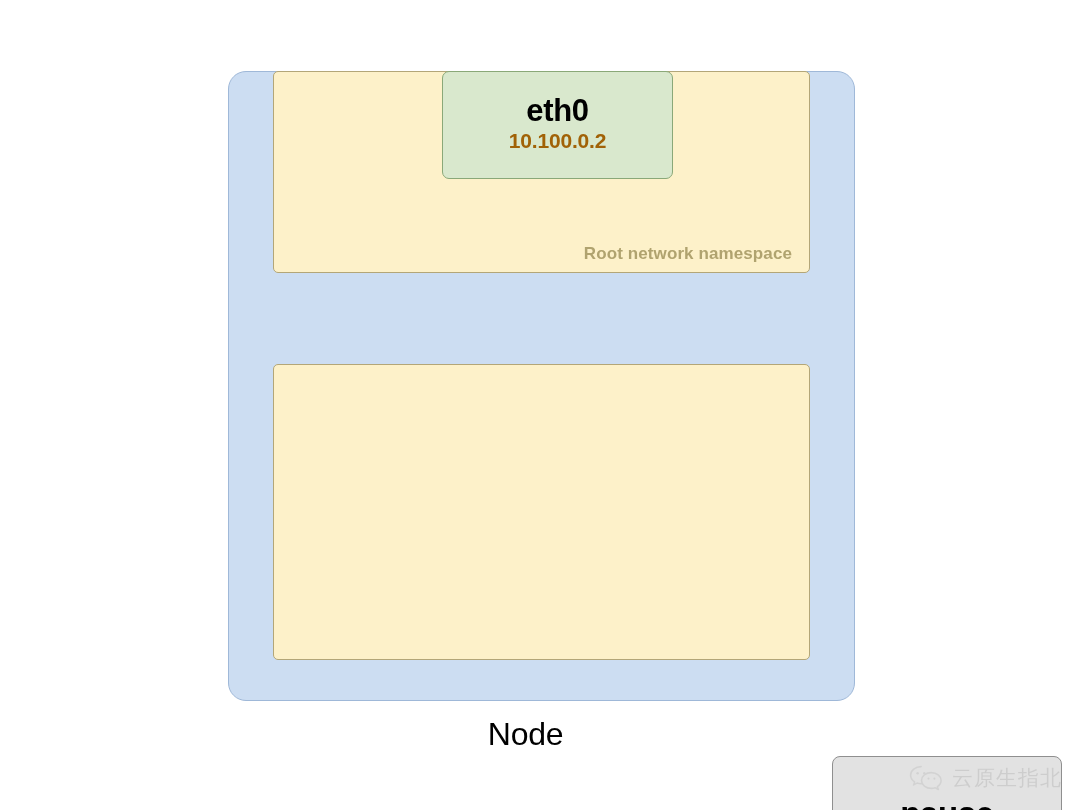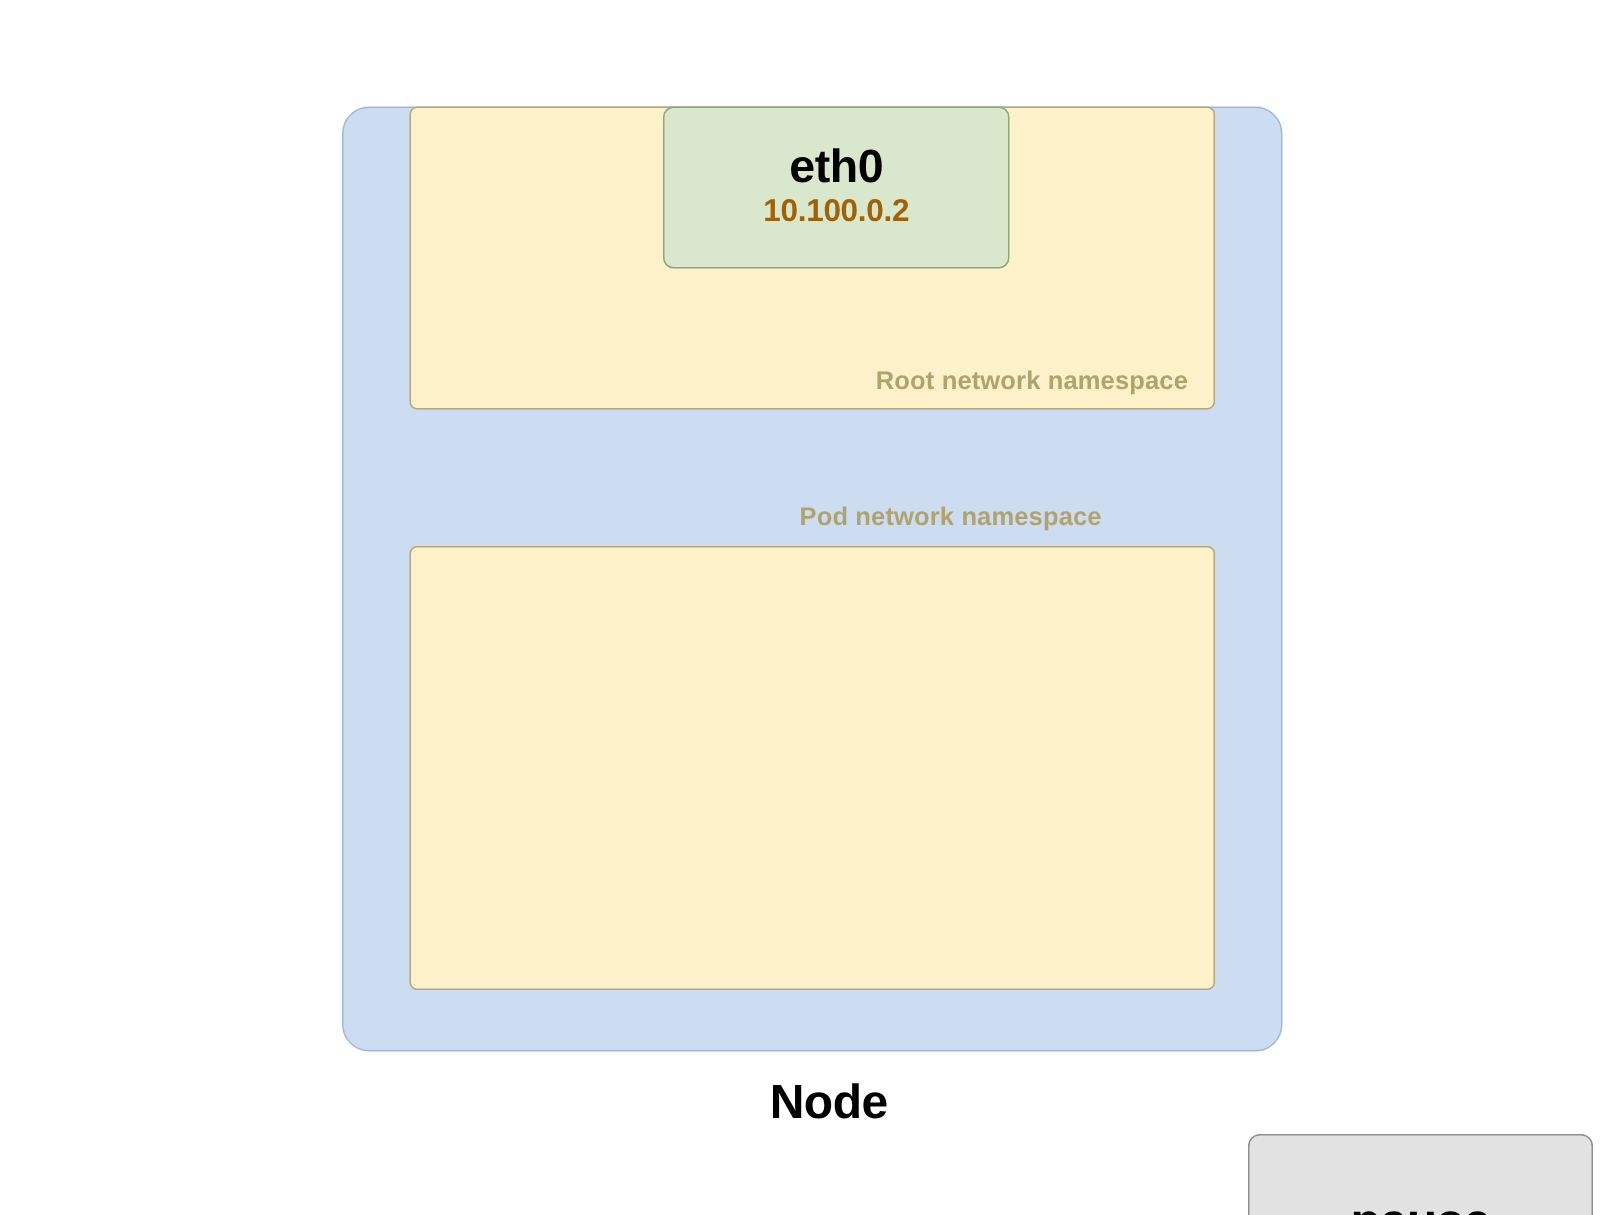--- a/index.html
+++ b/index.html
@@ -123,26 +123,26 @@
   .pause-label {
     font-size: 33px;
     font-weight: bold;
     color: #000000;
     letter-spacing: -0.4px;
   }
 
   
   .node-caption {
     position: absolute;
-    left: 239px;
+    left: 212px;
     top: 716px;
     width: 627px;
     text-align: center;
     font-size: 32px;
-    font-weight: bold;
+    font-weight: normal;
     color: #000000;
     letter-spacing: -0.3px;
   }
 
   
   .watermark {
     position: absolute;
     right: 18px;
     bottom: 18px;
     display: flex;
@@ -169,25 +169,37 @@
 
   <div class="ns-box ns-root">
     <span class="ns-label ns-label-root">Root network namespace</span>
   </div>
 
   <div class="eth-box">
     <span class="eth-title">eth0</span>
     <span class="eth-ip">10.100.0.2</span>
   </div>
 
-  <span class="ns-label ns-label-pod">Pod network namespace</span>
 
   <div class="ns-box ns-pod">
 
     <div class="pause-box">
       <span class="pause-label">pause</span>
     </div>
   </div>
 
   <div class="node-caption">Node</div>
 
+  <div class="watermark">
+    <span>
+      <svg class="wechat-icon" width="34" height="27" viewBox="0 0 34 27" fill="none" aria-hidden="true">
+        <path d="M12.2 1.6C6.3 1.6 1.6 5.5 1.6 10.2c0 2.7 1.6 5.1 4 6.7l-1 3 3.4-1.8c1.3 .4 2.7 .6 4.2 .6 .4 0 .8 0 1.2-.05" stroke="#c4c4c4" stroke-width="1.6" stroke-linecap="round" stroke-linejoin="round"></path>
+        <circle cx="8.6" cy="8.2" r="1.25" fill="#c4c4c4"></circle>
+        <circle cx="15.3" cy="8.2" r="1.25" fill="#c4c4c4"></circle>
+        <path d="M22.3 7.6c5.4 0 9.8 3.6 9.8 7.9 0 2.5-1.5 4.7-3.7 6.2l.9 2.8-3.1-1.7c-1.2 .35-2.5 .55-3.9 .55-5.4 0-9.8-3.6-9.8-7.9s4.4-7.85 9.8-7.85z" stroke="#c4c4c4" stroke-width="1.6" stroke-linecap="round" stroke-linejoin="round"></path>
+        <circle cx="19.5" cy="13.6" r="1.1" fill="#c4c4c4"></circle>
+        <circle cx="25.4" cy="13.6" r="1.1" fill="#c4c4c4"></circle>
+      </svg>
+    </span>
+    <span class="watermark-text">云原生指北</span>
+  </div>
 
 </div>
 
 </body></html>

